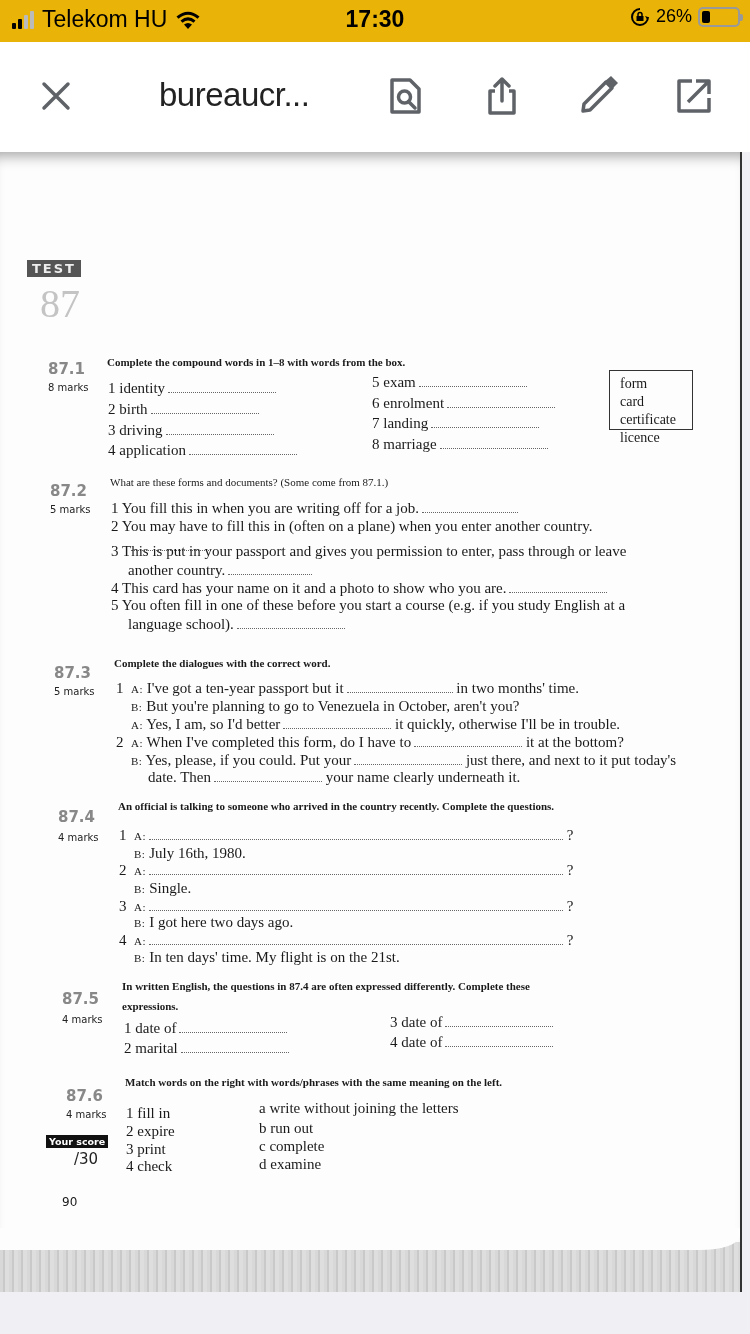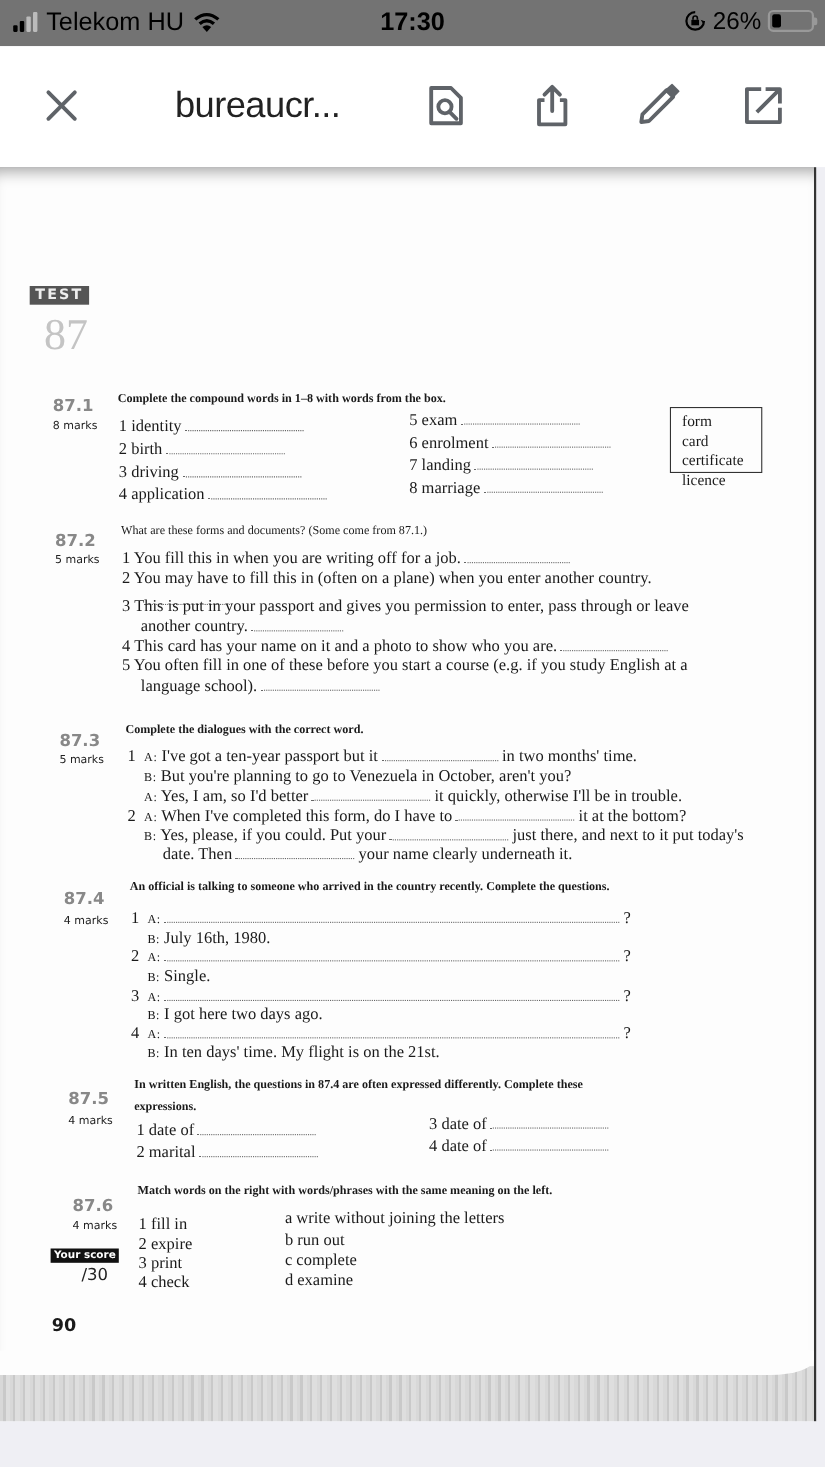--- a/index.html
+++ b/index.html
@@ -1,26 +1,26 @@
 <!DOCTYPE html>
 <html><head>
   <meta charset="utf-8">
   <style>
     * { box-sizing: border-box; margin: 0; padding: 0; }
     html, body { width: 750px; height: 1334px; overflow: hidden; background: #efeff4; }
     body { position: relative; font-family: "Liberation Sans", sans-serif; }
 
     
-    .statusbar { position: absolute; top: 0; left: 0; width: 750px; height: 42px; background: #737373; color: #000; }
+    .statusbar { position: absolute; top: 0; left: 0; width: 750px; height: 42px; background: #eab308; color: #000; }
     .sb-left { position: absolute; left: 12px; top: 6px; display: flex; align-items: center; gap: 8px; font-size: 23px; }
     .signal { display: flex; align-items: flex-end; gap: 2px; height: 18px; }
     .signal span { display: block; width: 4px; border-radius: 1px; background: #000; }
     .signal span.off { background: #bbb; }
     .sb-time { position: absolute; left: 0; right: 0; top: 6px; text-align: center; font-size: 23px; font-weight: bold; }
-    .sb-right { position: absolute; right: 10px; top: 6px; display: flex; align-items: center; gap: 6px; font-size: 22px; }
+    .sb-right { position: absolute; right: 10px; top: 6px; display: flex; align-items: center; gap: 6px; font-size: 18px; }
     .battery { width: 42px; height: 20px; border: 2px solid #999; border-radius: 5px; position: relative; padding: 2px; }
     .battery .lvl { width: 8px; height: 100%; background: #000; border-radius: 2px; }
     .battery::after { content: ""; position: absolute; right: -5px; top: 5px; width: 3px; height: 7px; background: #999; border-radius: 0 2px 2px 0; }
 
     
     .navbar { position: absolute; top: 42px; left: 0; width: 750px; height: 110px; background: #fff; }
     .nav-close { position: absolute; left: 38px; top: 36px; width: 36px; height: 36px; }
     .nav-title { position: absolute; left: 159px; top: 34px; font-size: 33px; color: #222; letter-spacing: -0.5px; }
     .nav-icon { position: absolute; top: 34px; width: 40px; height: 40px; }
 
@@ -42,21 +42,21 @@
     .sec-instr { position: absolute; font-size: 11px; font-weight: bold; color: #1a1a1a; white-space: nowrap; }
     .line { position: absolute; font-size: 15px; white-space: nowrap; color: #1a1a1a; }
     .dots { display: inline-block; border-bottom: 1px dotted #666; height: 11px; vertical-align: baseline; margin-left: 3px; }
     .spk { font-size: 11px; letter-spacing: 0.5px; }
 
     .word-box { position: absolute; left: 609px; top: 218px; width: 84px; height: 60px; border: 1px solid #333; padding: 4px 0 0 10px; font-size: 14px; line-height: 18px; }
 
     .score-badge { position: absolute; left: 46px; top: 983px; background: #111; color: #fff; font-family: "DejaVu Sans", sans-serif; font-weight: bold; font-size: 9.5px; padding: 1px 3px; }
     .score-total { position: absolute; left: 74px; top: 998px; font-family: "DejaVu Sans", sans-serif; font-size: 15px; color: #222; }
 
-    .footer-page { position: absolute; left: 47px; top: 1043px; font-family: "DejaVu Sans", sans-serif; font-weight: bold; font-size: 16px; }
+    .footer-page { position: absolute; left: 62px; top: 1043px; font-family: "DejaVu Sans", sans-serif; font-weight: normal; font-size: 12px; }
     .footer-book { position: absolute; left: 128px; top: 1041px; font-family: "DejaVu Sans", sans-serif; font-style: italic; font-size: 10.5px; color: #222; }
   </style>
 </head>
 <body>
 
 <div class="statusbar">
   <div class="sb-left">
     <div class="signal">
       <span style="height:6px"></span>
         <span style="height:10px"></span>

